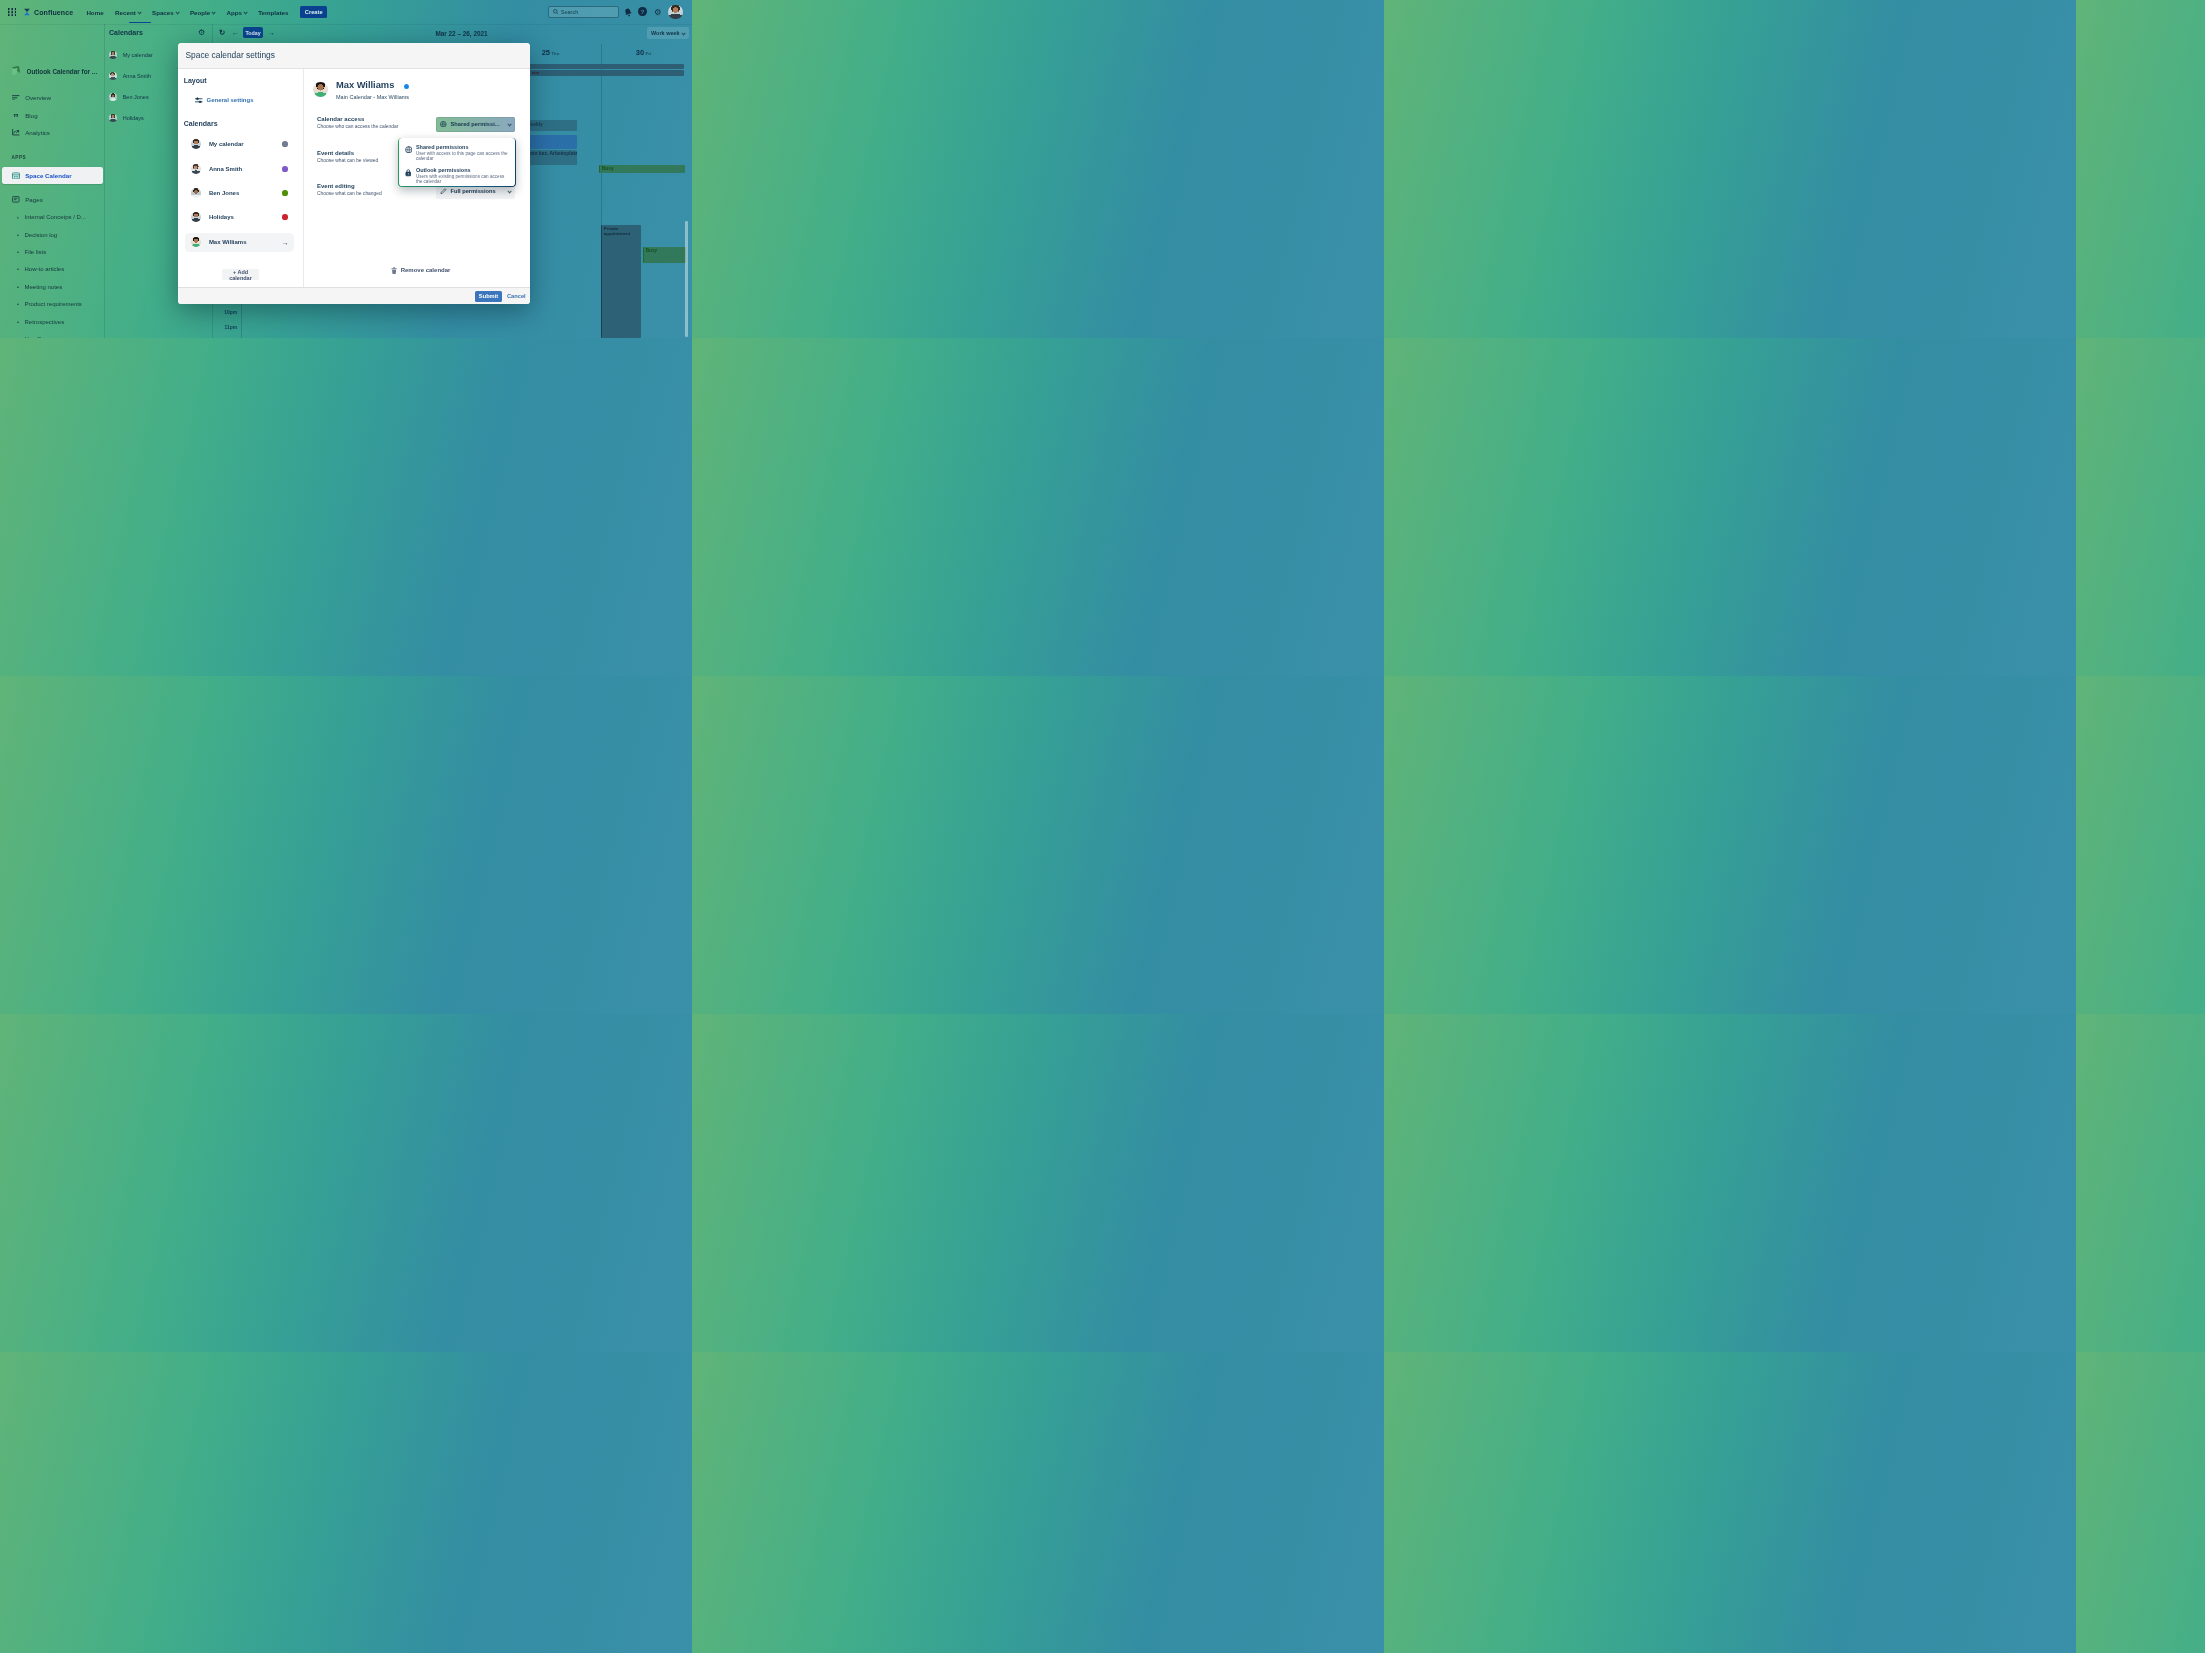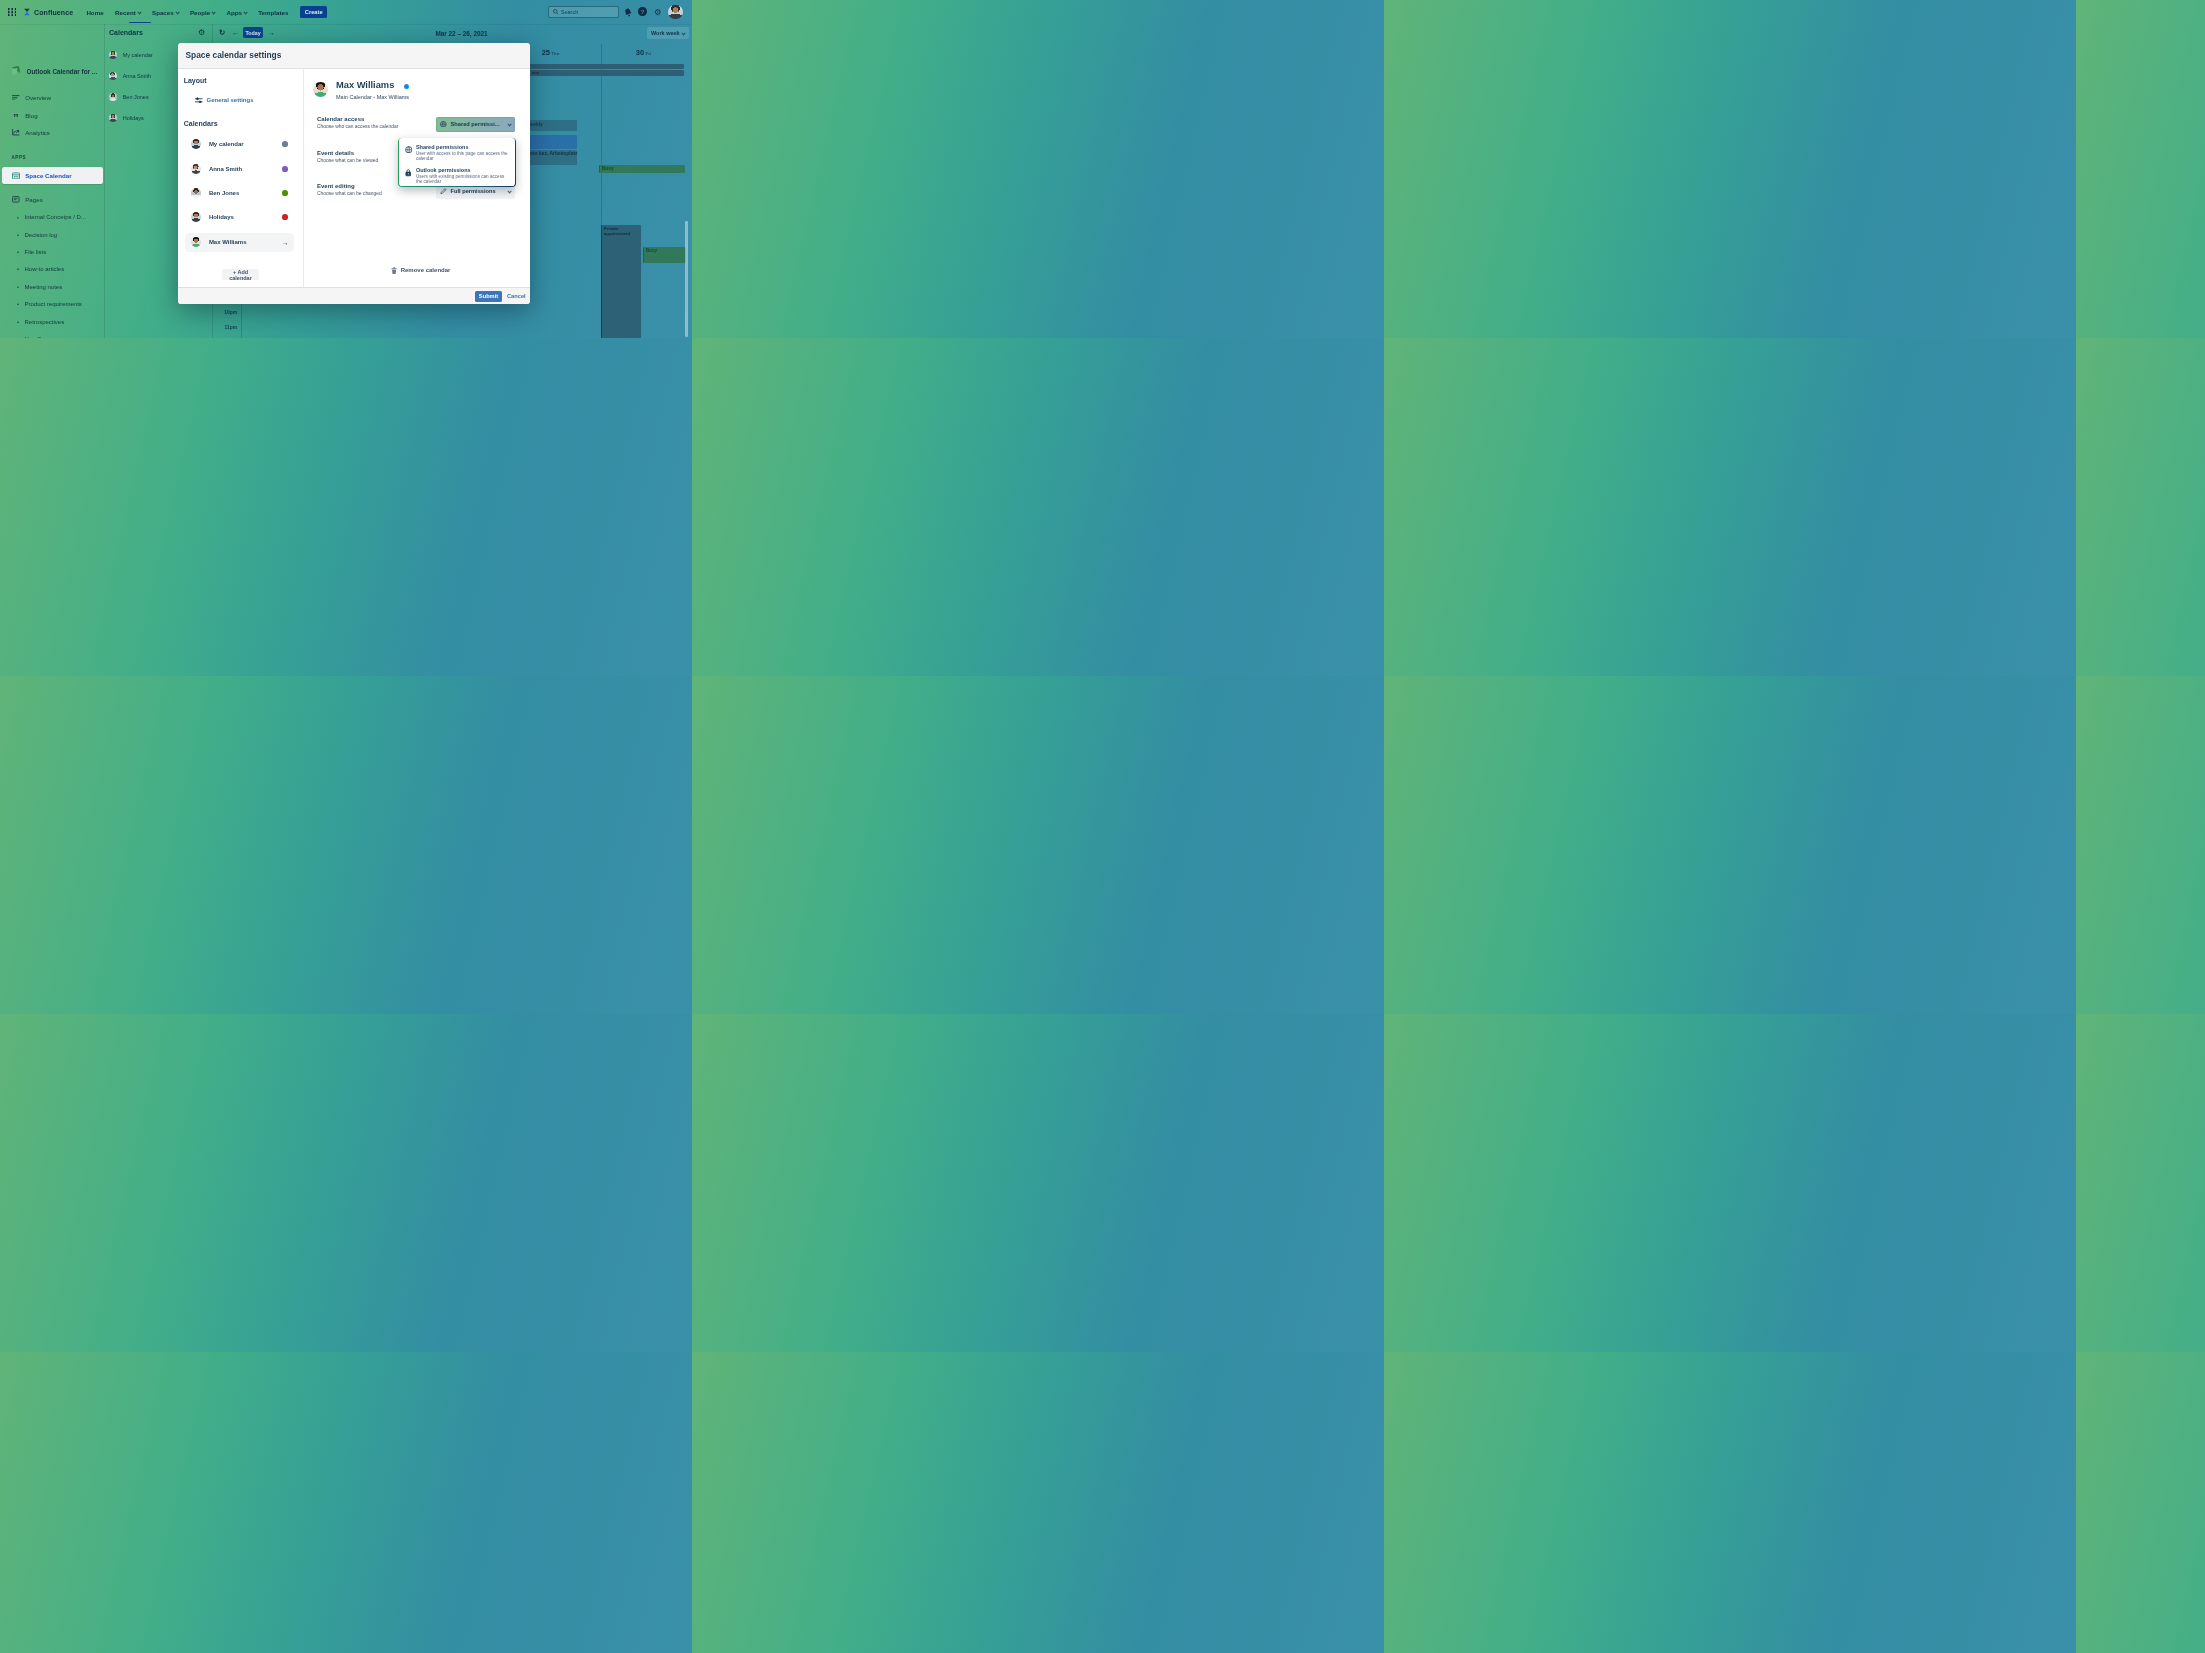--- a/index.html
+++ b/index.html
@@ -98,21 +98,21 @@
   .ev { position:absolute; border-radius:1.3px; overflow:hidden; font-weight:600; z-index:3; }
   .ev .t { display:block; white-space:nowrap; }
   .scroll-thumb { position:absolute; left:685px; top:221px; width:2.6px; height:116px;
     background:rgba(255,255,255,.42); border-radius:1.3px; z-index:4; }
 
   
   .modal { position:absolute; left:178px; top:43px; width:352px; height:261px; background:#fff; border-radius:3.5px;
     box-shadow:0 6.2px 26.5px rgba(2,20,35,.40); z-index:40; }
   .modal-header { position:absolute; left:0; top:0; width:100%; height:25.6px; background:#f5f5f6;
     border-bottom:0.4px solid #e2e3e5; border-radius:3.5px 3.5px 0 0; display:flex; align-items:center; }
-  .modal-title { margin-left:7.5px; font-size:8.4px; font-weight:700; color:#1c3c55; }
+  .modal-title { margin-left:7.5px; font-size:8.4px; font-weight:400; color:#1c3c55; }
   .modal-body { position:absolute; left:0; top:25.6px; width:100%; height:219px; }
   .col-div { position:absolute; left:125px; top:0; width:0.4px; height:219px; background:#e8e9eb; }
   .sec-head { font-size:7px; font-weight:700; color:#1e3d58; }
   .gen-row { position:absolute; left:17px; top:28px; display:flex; align-items:center; gap:4px; cursor:pointer; }
   .gen-row .lbl { font-size:6px; font-weight:600; color:#3572b0; }
   .mcal-row { position:absolute; left:7px; width:109px; height:19.4px; display:flex; align-items:center; cursor:pointer; }
   .mcal-row .avatar { width:9.7px; height:9.7px; margin-left:6.2px; }
   .mcal-row .lbl { margin-left:8px; font-size:6px; font-weight:600; color:#1e3d58; flex:1; }
   .mcal-row .dot { width:5.7px; height:5.7px; border-radius:50%; margin-right:6.2px; }
   .mcal-row.sel { background:#f3f4f6; border-radius:4.4px; }

